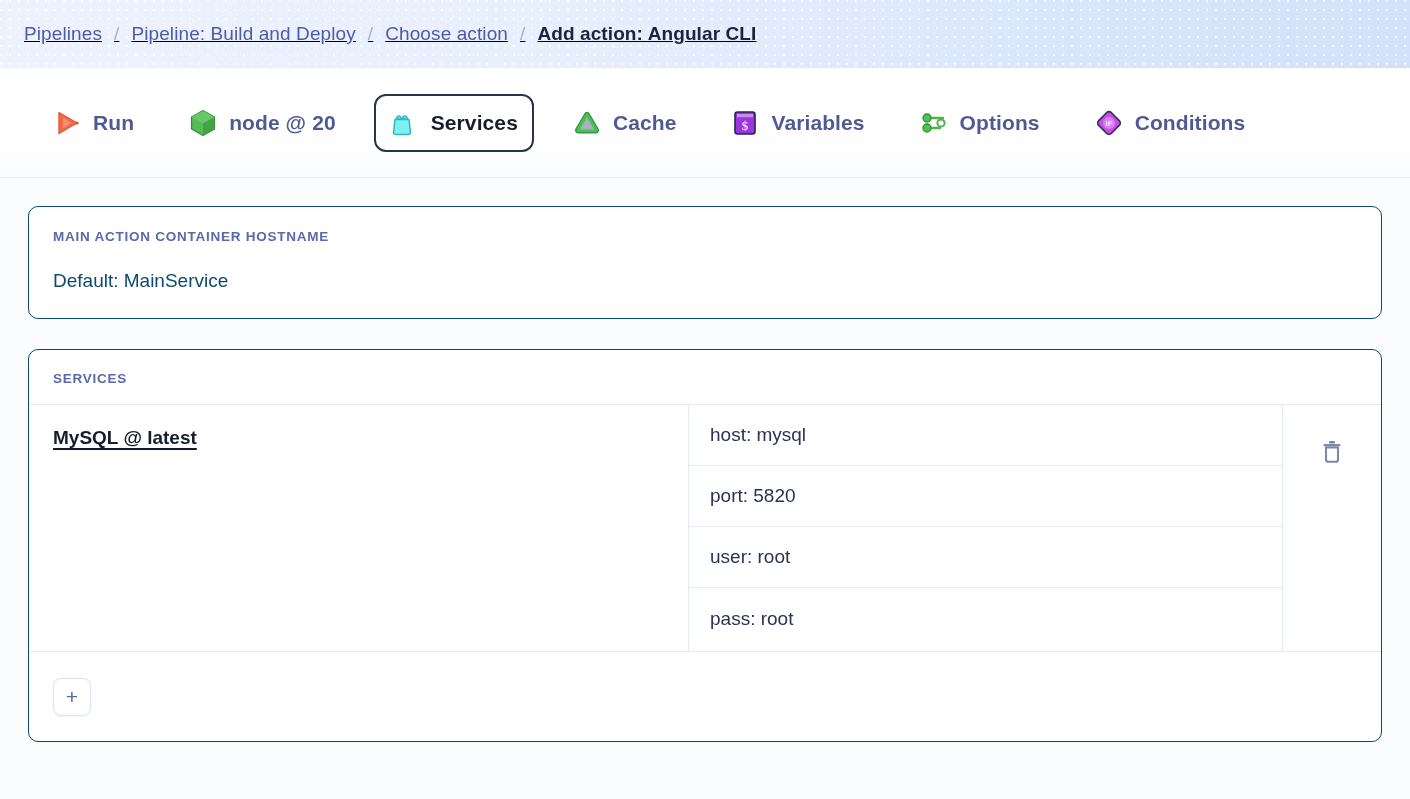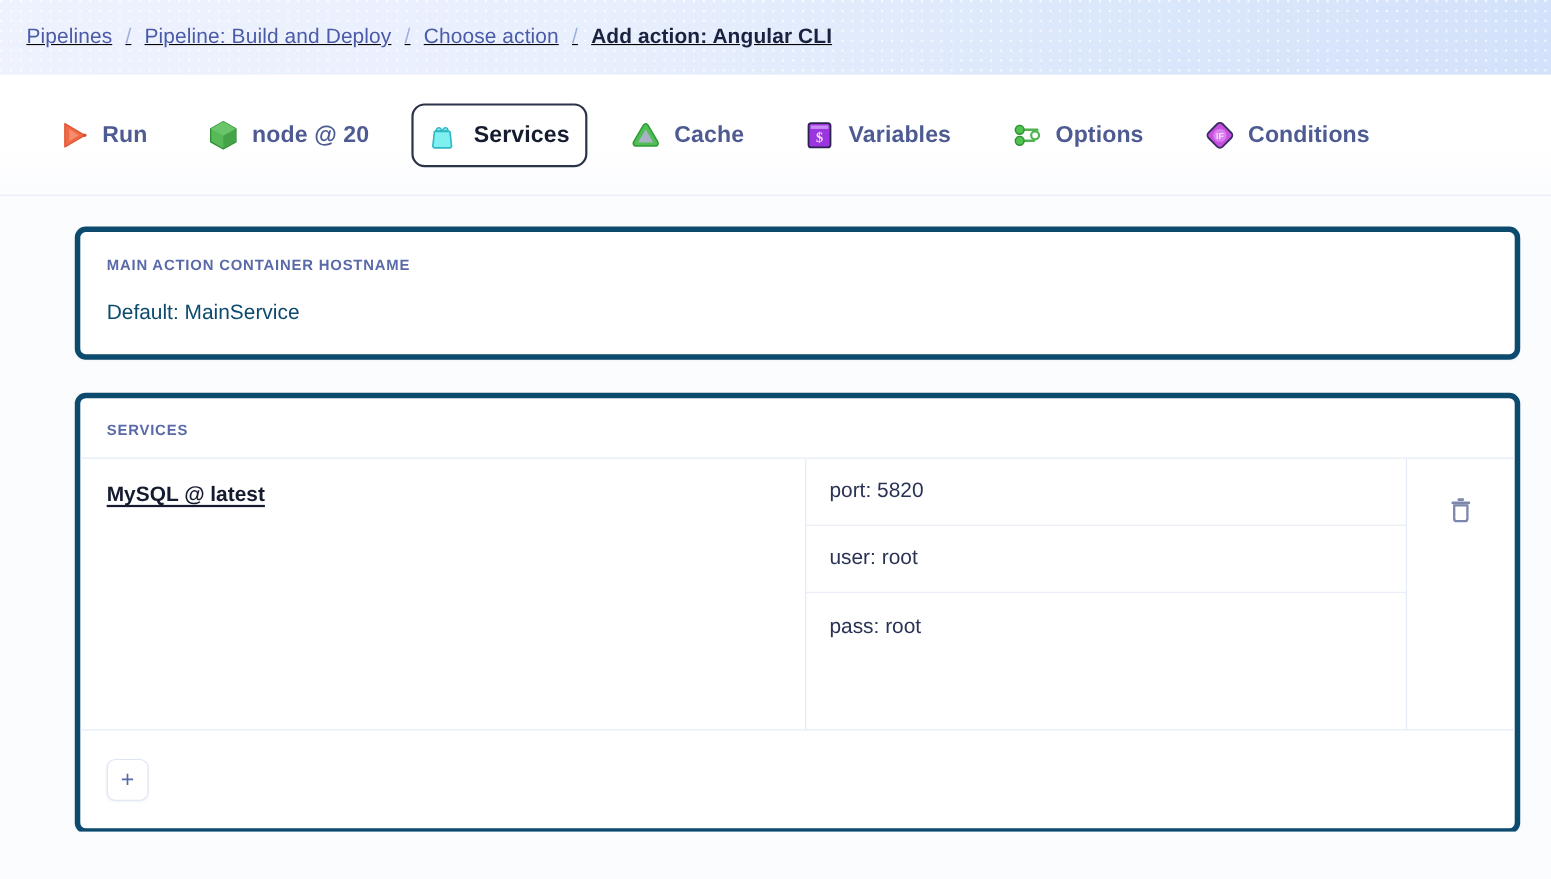--- a/index.html
+++ b/index.html
@@ -102,24 +102,23 @@
   .page {
     box-sizing: border-box;
     padding: 28px 28px 0 28px;
     background: #fbfcfe;
     height: calc(799px - 68px - 110px);
     position: relative;
   }
 
   .card {
     background: #ffffff;
-    border: 5px solid #0c4a6e;
+    border: 1px solid #0c4a6e;
     border-radius: 10px;
     box-shadow: 0 1px 2px rgba(40,60,120,.04);
-    margin-left: 40px;
   }
 
   
   .hostname-card {
     padding: 22px 24px 26px 24px;
     margin-bottom: 30px;
   }
   .field-label {
     font-size: 13.5px;
     font-weight: 700;
@@ -343,20 +342,21 @@
 
     <div class="svc-header">
       <div class="svc-header-cell col-services">SERVICES</div>
     </div>
 
     <div class="svc-row">
       <div class="svc-name-cell">
         <span class="svc-link">MySQL @ latest</span>
       </div>
       <div class="svc-details-cell">
+        <div class="detail-line">host: mysql</div>
         <div class="detail-line">port: 5820</div>
         <div class="detail-line">user: root</div>
         <div class="detail-line">pass: root</div>
       </div>
       <div class="svc-action-cell">
         <button class="trash-btn">
           <span>
             <svg width="26" height="28" viewBox="0 0 26 28">
               <rect x="10" y="4" width="6" height="2.4" rx="1" fill="#7b87ab"></rect>
               <rect x="4.5" y="7" width="17" height="2.4" rx="1.1" fill="#7b87ab"></rect>

